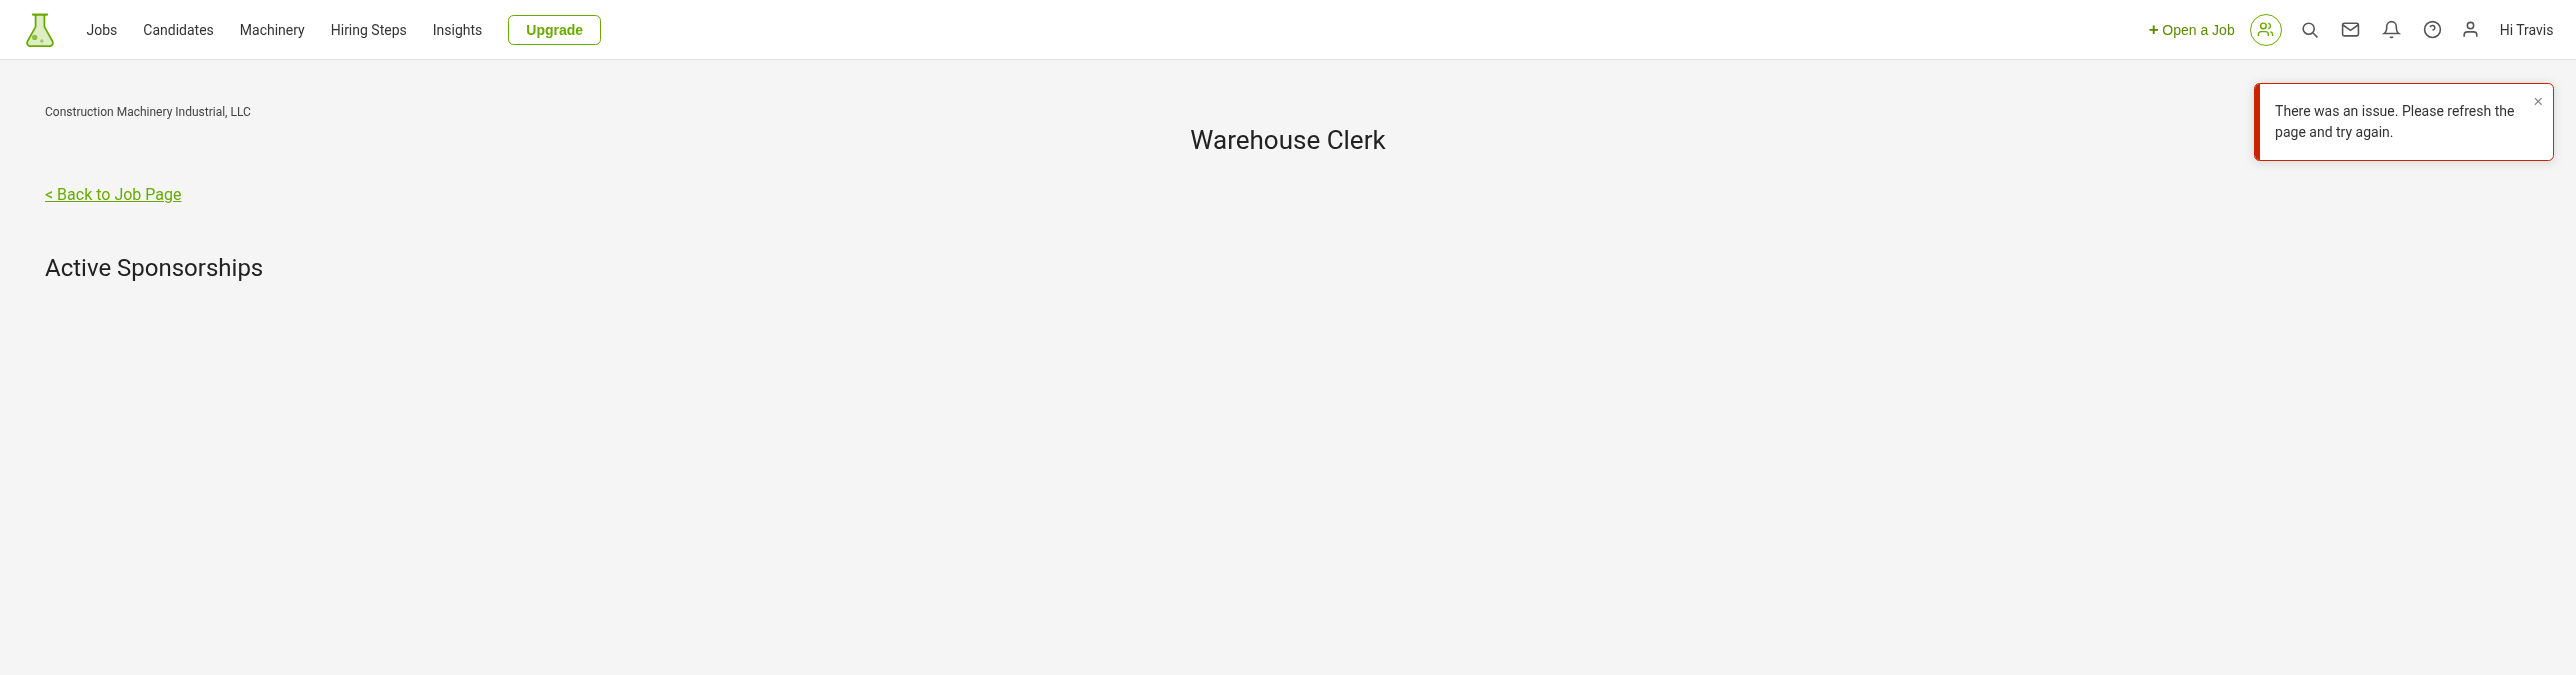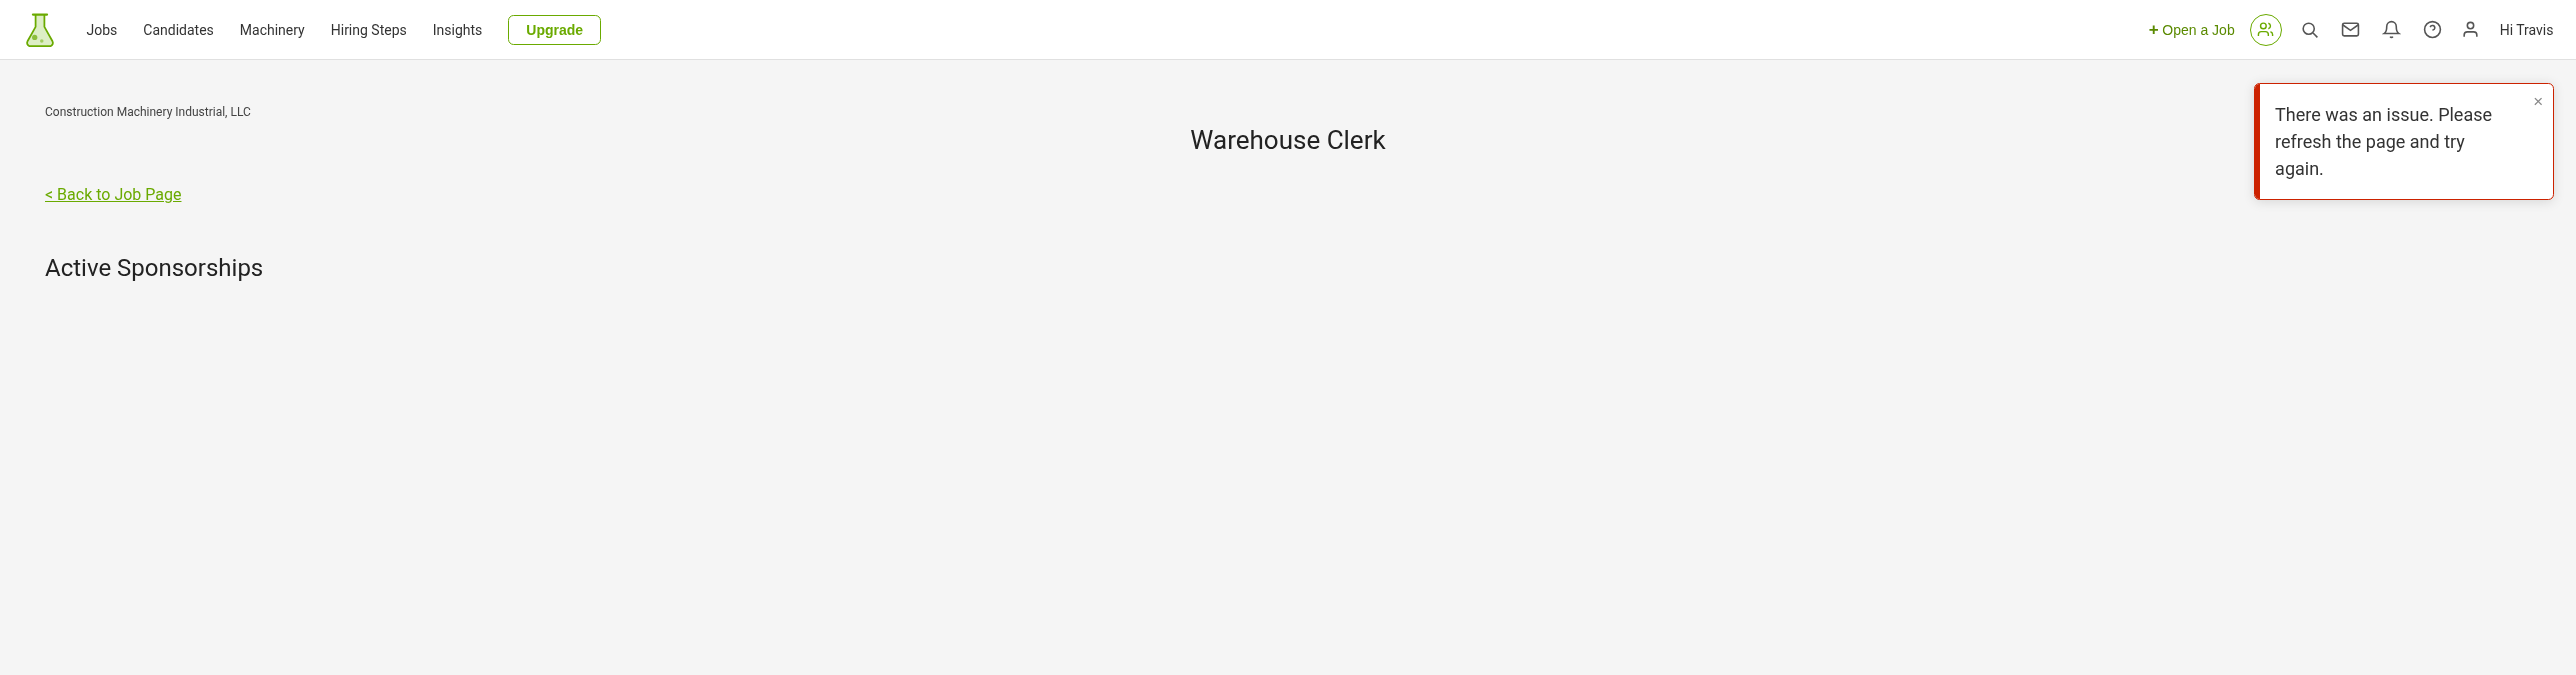--- a/index.html
+++ b/index.html
@@ -179,21 +179,21 @@
       flex-shrink: 0;
     }
 
     .toast-body {
       padding: 17px 15px 17px 15px;
       flex: 1;
       position: relative;
     }
 
     .toast-message {
-      font-size: 18px;
+      font-size: 14px;
       color: #333;
       line-height: 1.5;
       padding-right: 22.5px;
     }
 
     .toast-close {
       position: absolute;
       top: 9.4px;
       right: 9.4px;
       font-size: 17px;

